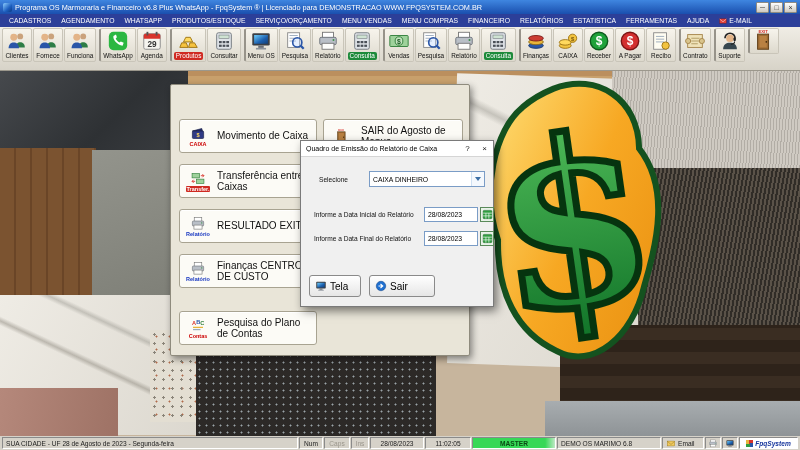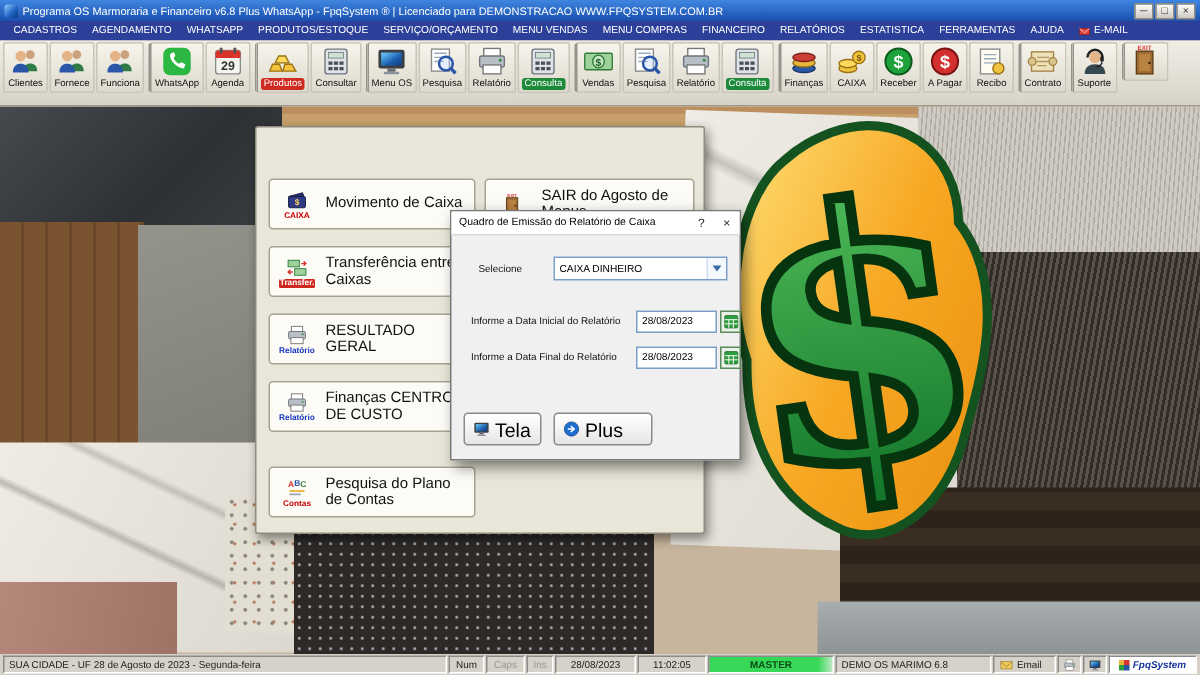--- a/index.html
+++ b/index.html
@@ -55,21 +55,21 @@
   .dlg-title-text{flex:1;font-size:7px;color:#000;white-space:nowrap;overflow:hidden}
   .dlg-x{width:17px;text-align:center;font-size:8px;color:#222;line-height:15px}
   .dlg-label{position:absolute;font-size:6.6px;color:#111;white-space:nowrap}
   .combo{position:absolute;left:68px;top:30px;width:116px;height:16px;background:#fff;border:1px solid #7a9cc6;display:flex;align-items:center;padding-left:3px;font-size:6.8px}
   .combo-arrow{margin-left:auto;width:13px;height:100%;border-left:1px solid #cfe0f2;display:flex;align-items:center;justify-content:center;background:#f4f8fd}
   .tri{width:0;height:0;border-left:3px solid transparent;border-right:3px solid transparent;border-top:4px solid #3a6ea5}
   .dfield{position:absolute;width:54px;height:15px;background:#fff;border:1px solid #7a9cc6;display:flex;align-items:center;padding-left:3px;font-size:6.8px}
   .calbtn{position:absolute;width:14px;height:15px;border:1px solid #5a8a5a;background:#e8f2e8;padding:0}
   .calbtn svg{width:11px;height:11px;display:block;margin:1px auto}
   .dlg-btnrow{position:absolute;left:0;top:134px;width:100%;height:24px}
-  .dlg-btn{position:absolute;height:22px;border:1px solid #8a8a8a;border-radius:3px;background:linear-gradient(#fff,#e6e6e6);display:flex;align-items:center;gap:3px;font-size:13px;padding:0 5px;font-family:inherit}
+  .dlg-btn{position:absolute;height:22px;border:1px solid #8a8a8a;border-radius:3px;background:linear-gradient(#fff,#e6e6e6);display:flex;align-items:center;gap:3px;font-size:10px;padding:0 5px;font-family:inherit}
   .dlg-btnrow button.dlg-btn:nth-of-type(1){left:8px;width:52px}
   .dlg-btnrow button.dlg-btn:nth-of-type(2){left:68px;width:66px}
   .dlg-btnrow button.dlg-btn:nth-of-type(3){left:142px;width:46px}
   .dbico{width:12px;height:12px;flex:none}
 
   
   .statusbar{position:absolute;left:0;bottom:0;width:100%;height:14px;background:#d6d2c9;display:flex;gap:1px;padding:1px 2px;font-size:6.6px;color:#222}
   .seg{height:12px;border:1px solid;border-color:#8a8a8a #fff #fff #8a8a8a;display:flex;align-items:center;padding:0 3px;white-space:nowrap;overflow:hidden;background:#d6d2c9}
   .seg.dim{color:#9a968c}
   .seg-master{background:linear-gradient(90deg,#37d857 88%,#bfe8c5);color:#0a4a14;font-weight:bold;justify-content:center}
@@ -503,21 +503,21 @@
             </span>
             <span class="plabel">Transferência entre Caixas</span>
           </div>
           <div class="pbtn">
             <span class="ic">
               <svg>
                 <use href="#i-printer"></use>
               </svg>
               <span class="cap cap-blue">Relatório</span>
             </span>
-            <span class="plabel">RESULTADO GERAL</span>
+            <span class="plabel">RESULTADO EXIT</span>
           </div>
           <div class="pbtn">
             <span class="ic">
               <svg>
                 <use href="#i-printer"></use>
               </svg>
               <span class="cap cap-blue">Relatório</span>
             </span>
             <span class="plabel">Finanças CENTRO DE CUSTO</span>
           </div>
@@ -580,21 +580,21 @@
       <button class="dlg-btn">
             <svg class="dbico">
               <use href="#i-monitor"></use>
             </svg>
             <span>Tela</span>
           </button>
           <button class="dlg-btn">
             <svg class="dbico">
               <use href="#i-arrow-blue"></use>
             </svg>
-            <span>Plus</span>
+            <span>Sair</span>
           </button>
         </div>
     </div>
   </div>
 
   <div class="statusbar">
     <div class="seg" style="width:296px">
         <span>SUA CIDADE - UF 28 de Agosto de 2023 - Segunda-feira</span>
       </div>
     <div class="seg" style="width:24px;justify-content:center">

